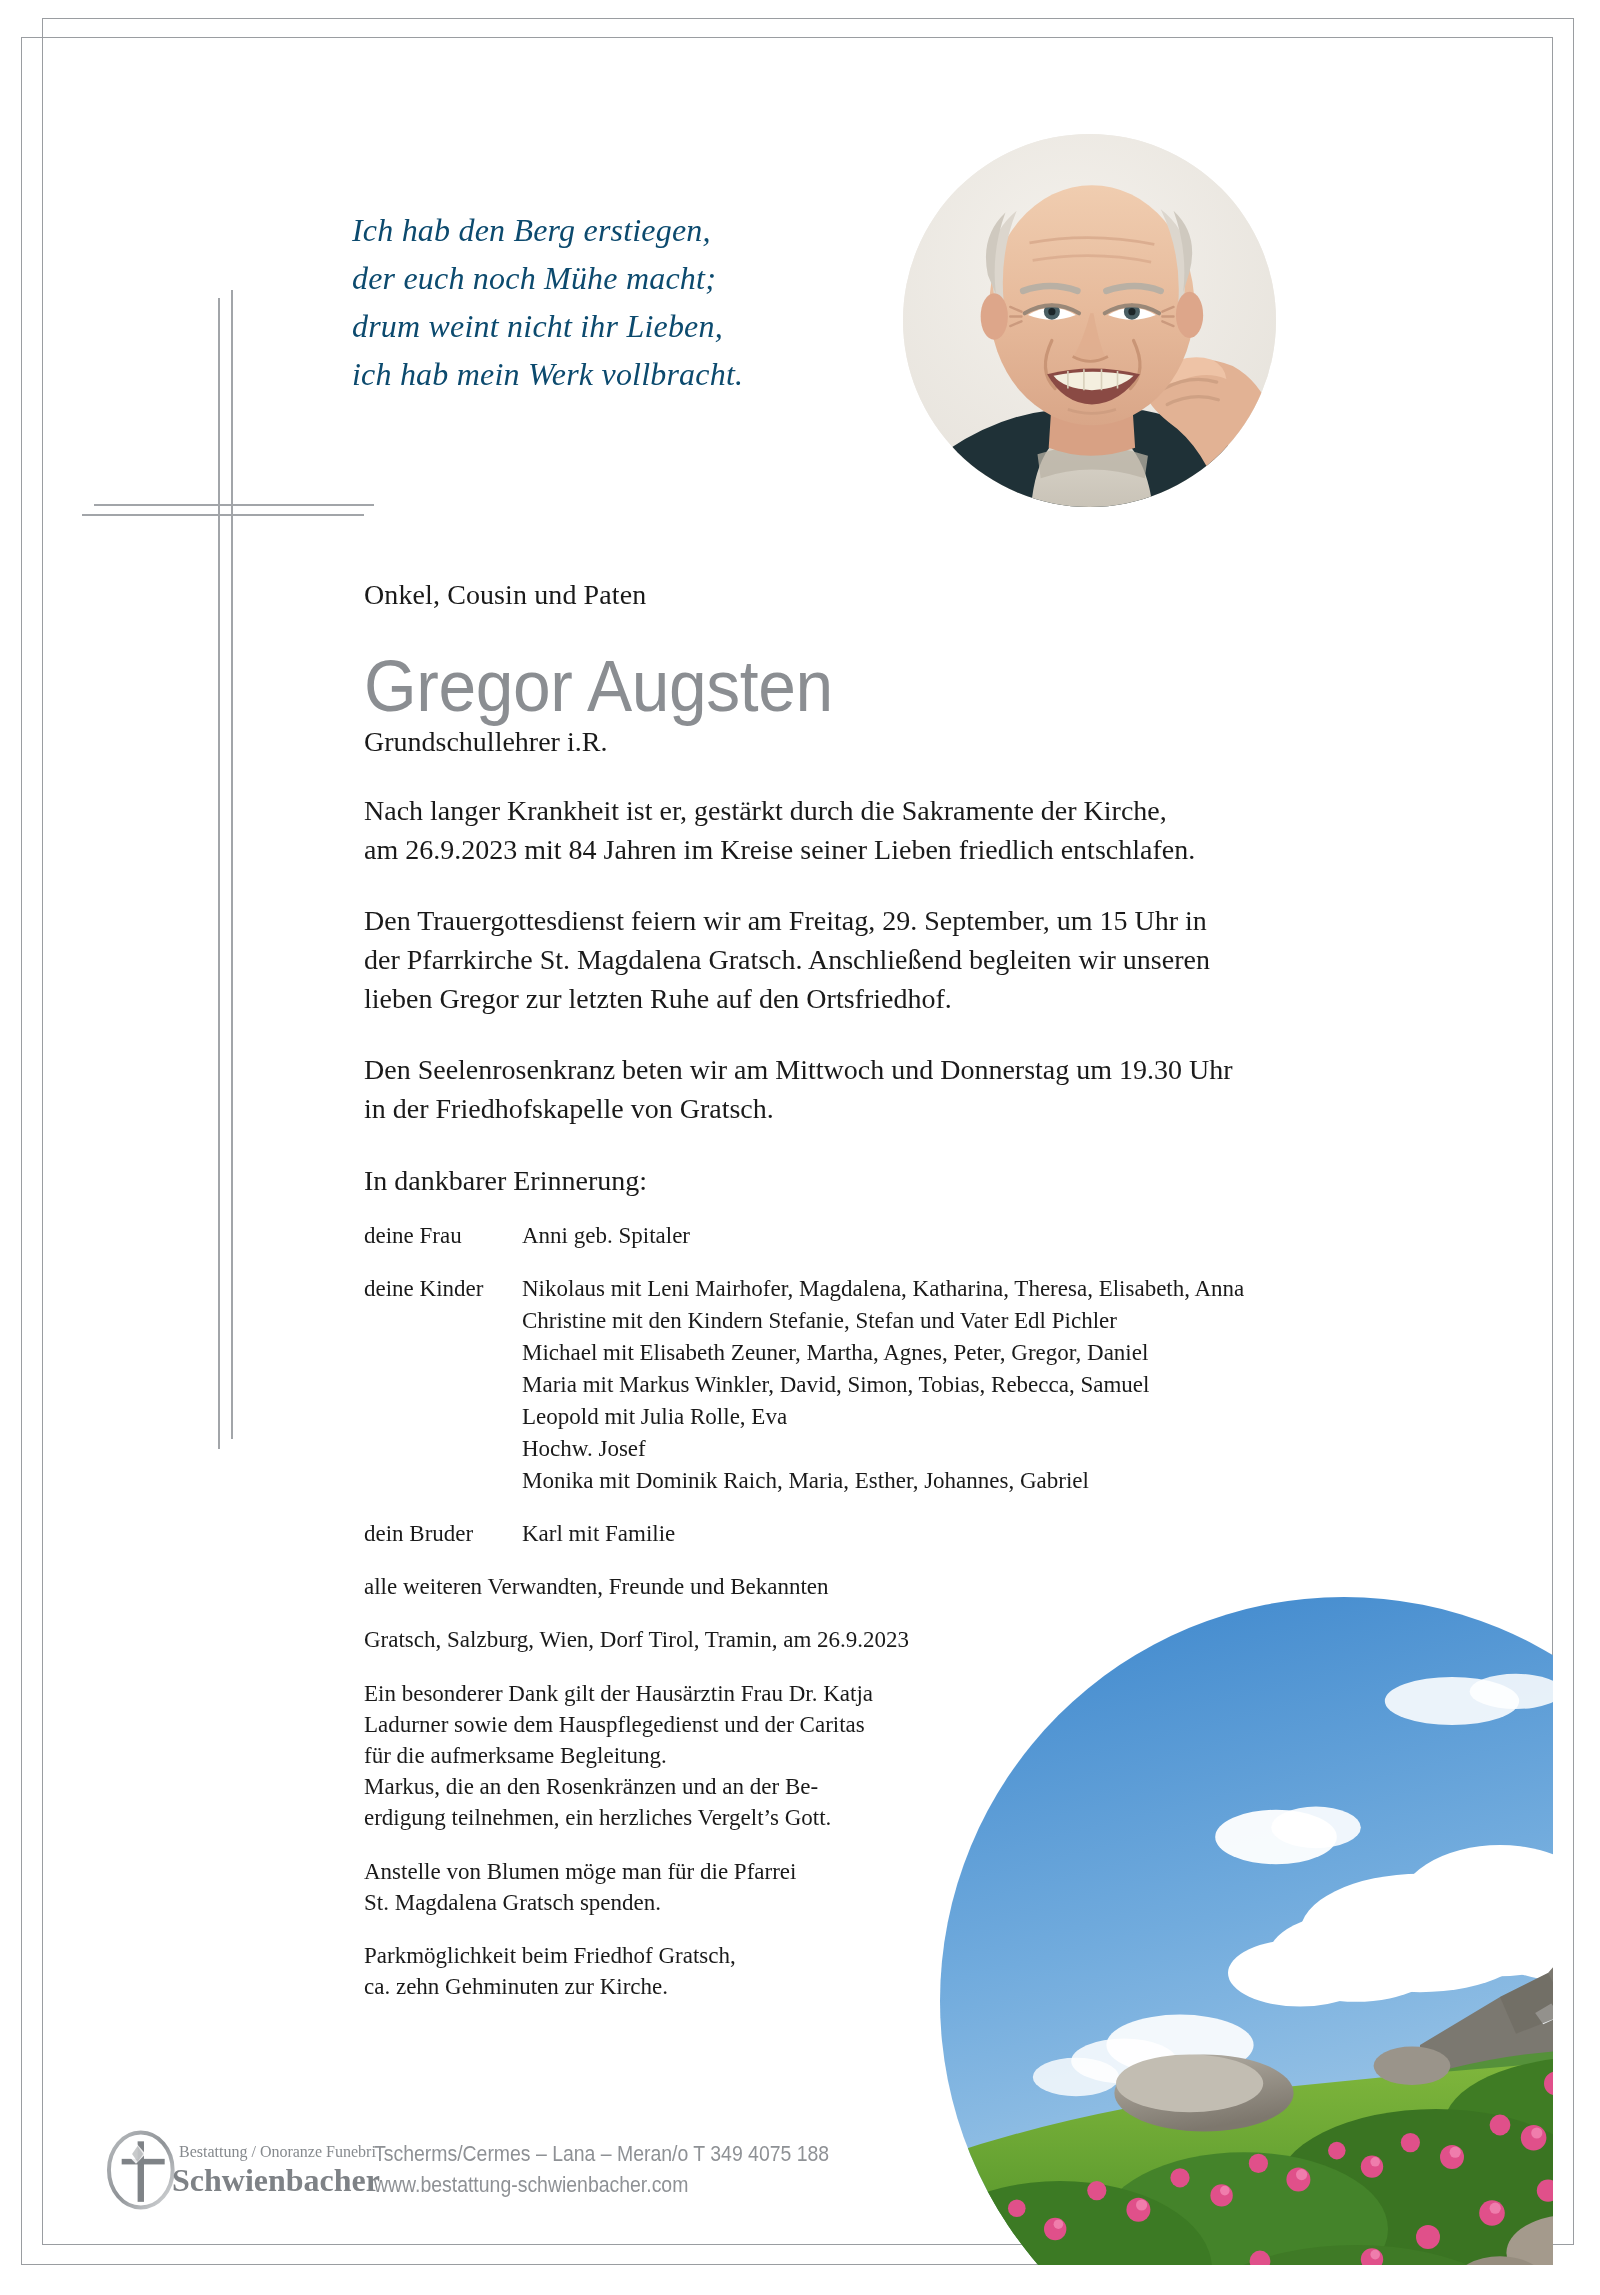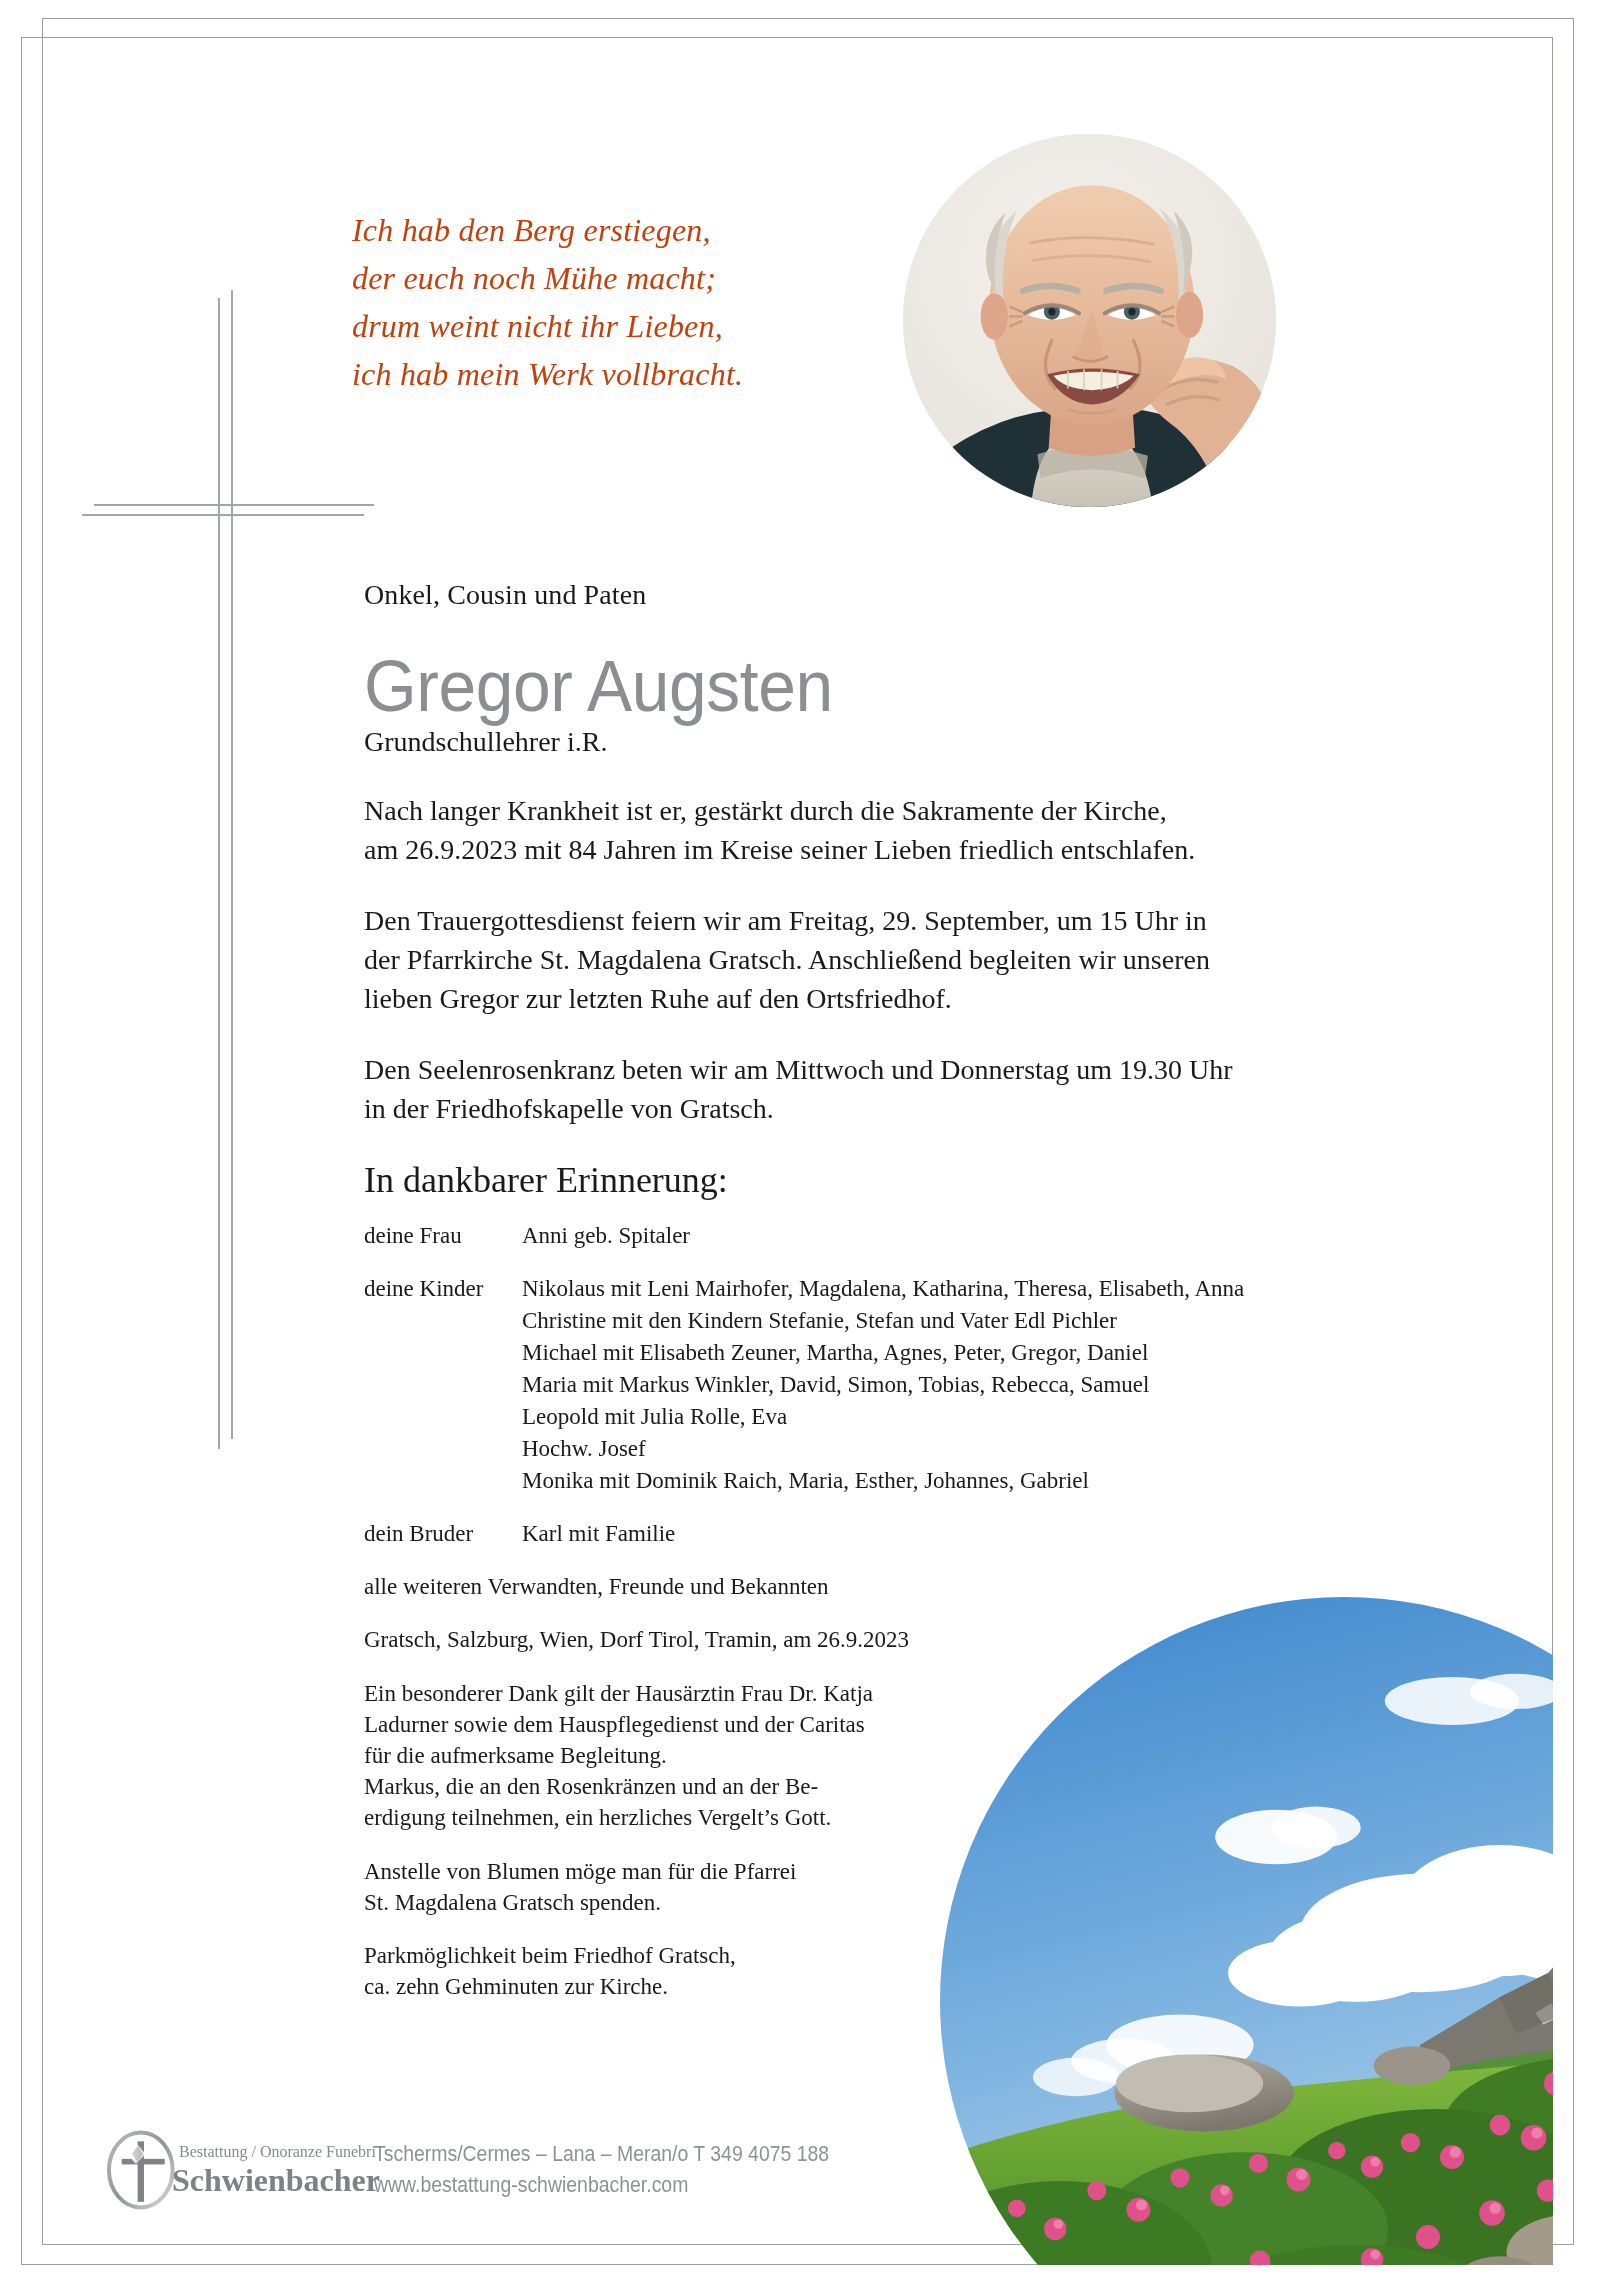--- a/index.html
+++ b/index.html
@@ -56,21 +56,21 @@
   
   .quote {
     position: absolute;
     left: 352px;
     top: 206px;
     width: 512px;
     font-family: "Liberation Serif", "DejaVu Serif", serif;
     font-style: italic;
     font-size: 32px;
     line-height: 48px;
-    color: #c2410c;
+    color: #0c4a6e;
     letter-spacing: 0.2px;
   }
   .quote div { white-space: nowrap; }
 
   
   .content {
     position: absolute;
     left: 364px;
     top: 575px;
     width: 992px;
@@ -102,21 +102,21 @@
 
   .para {
     margin-top: 32px;
     font-size: 28px;
     line-height: 39px;
   }
   .para div { white-space: nowrap; }
 
   .remembrance-head {
     margin-top: 34px;
-    font-size: 36px;
+    font-size: 28px;
     line-height: 37px;
   }
 
   
   .family {
     margin-top: 21px;
     font-size: 23px;
     line-height: 32px;
   }
   .fam-row {

